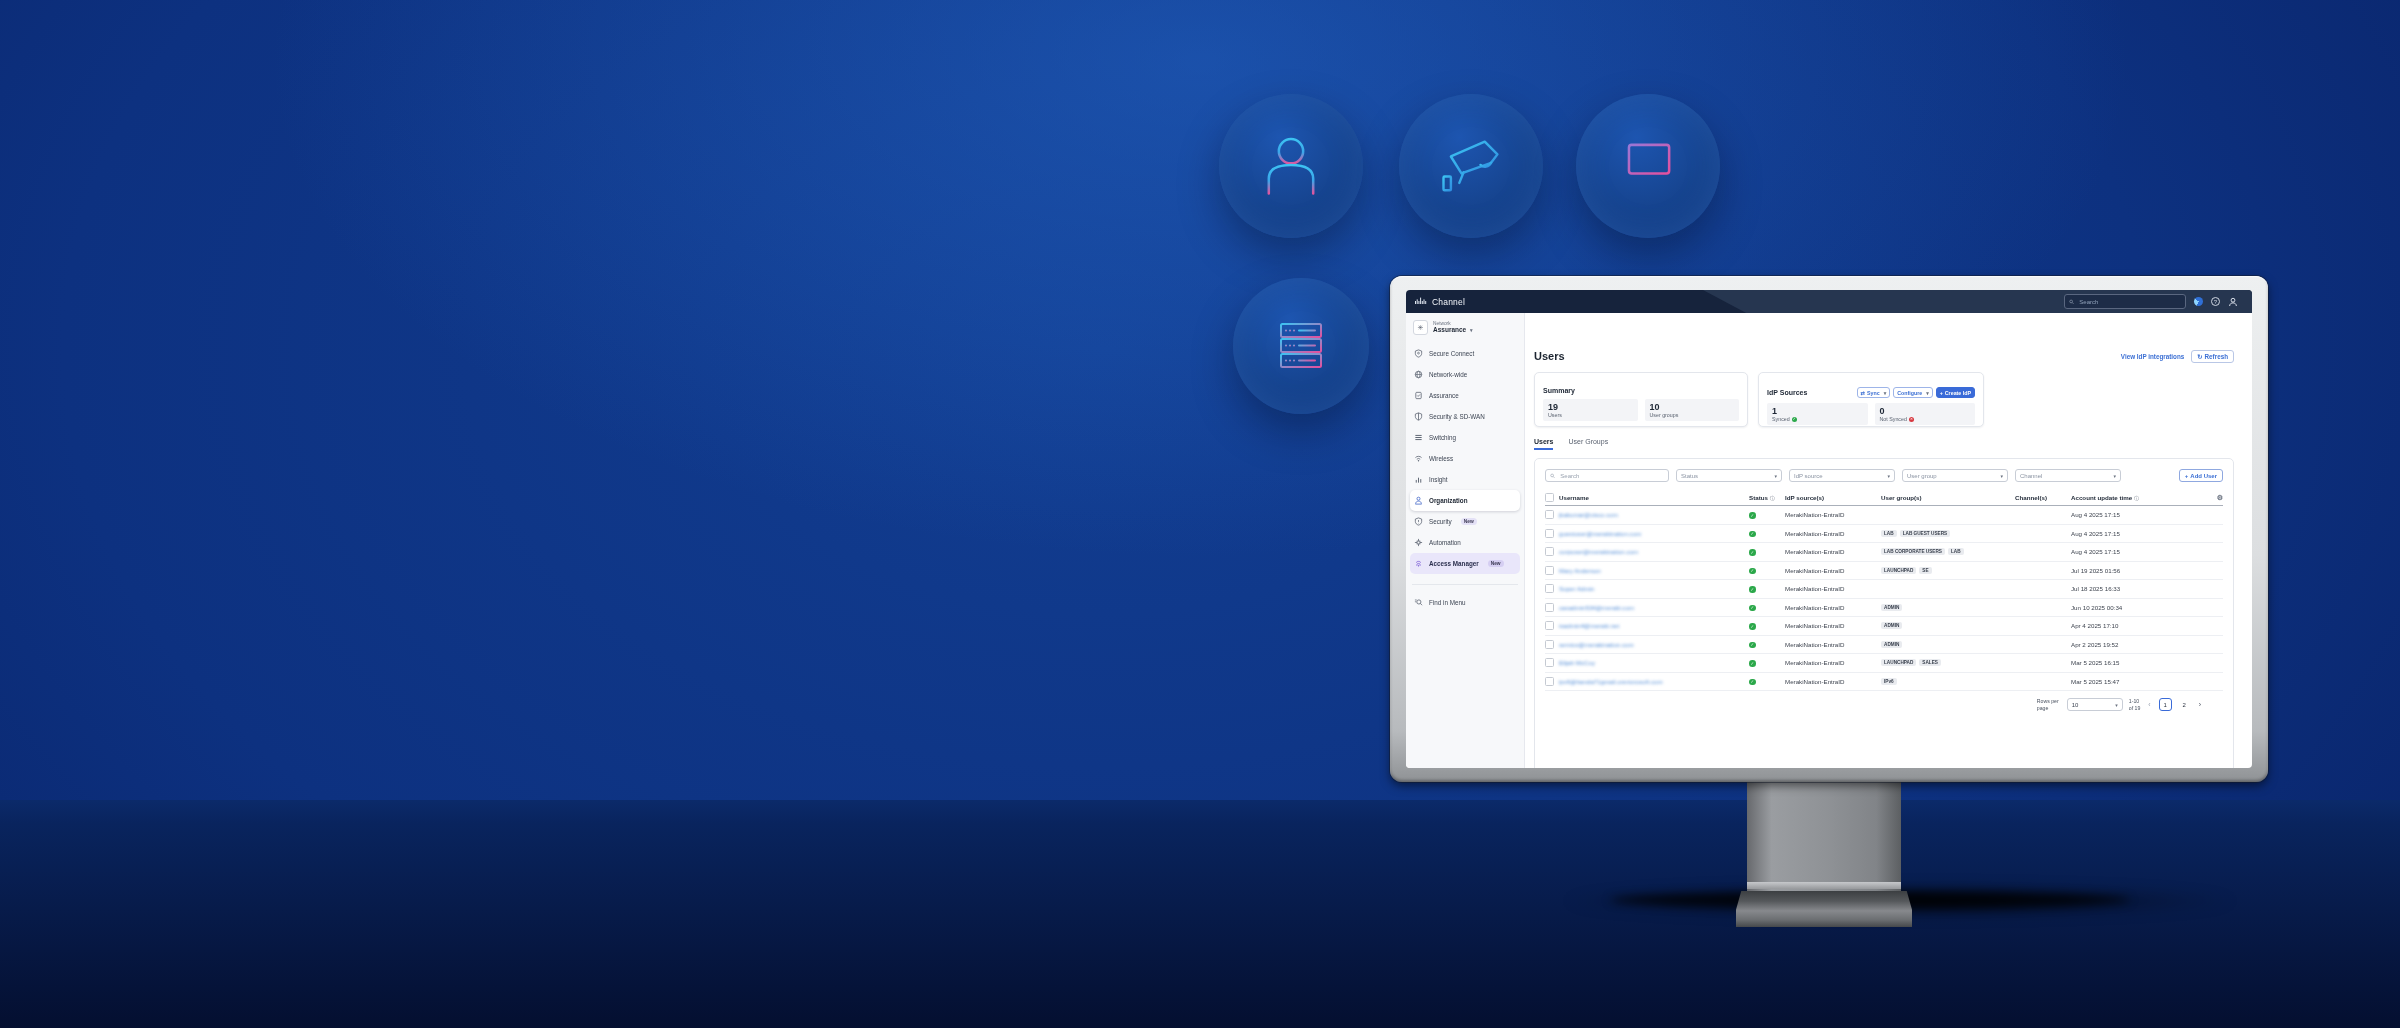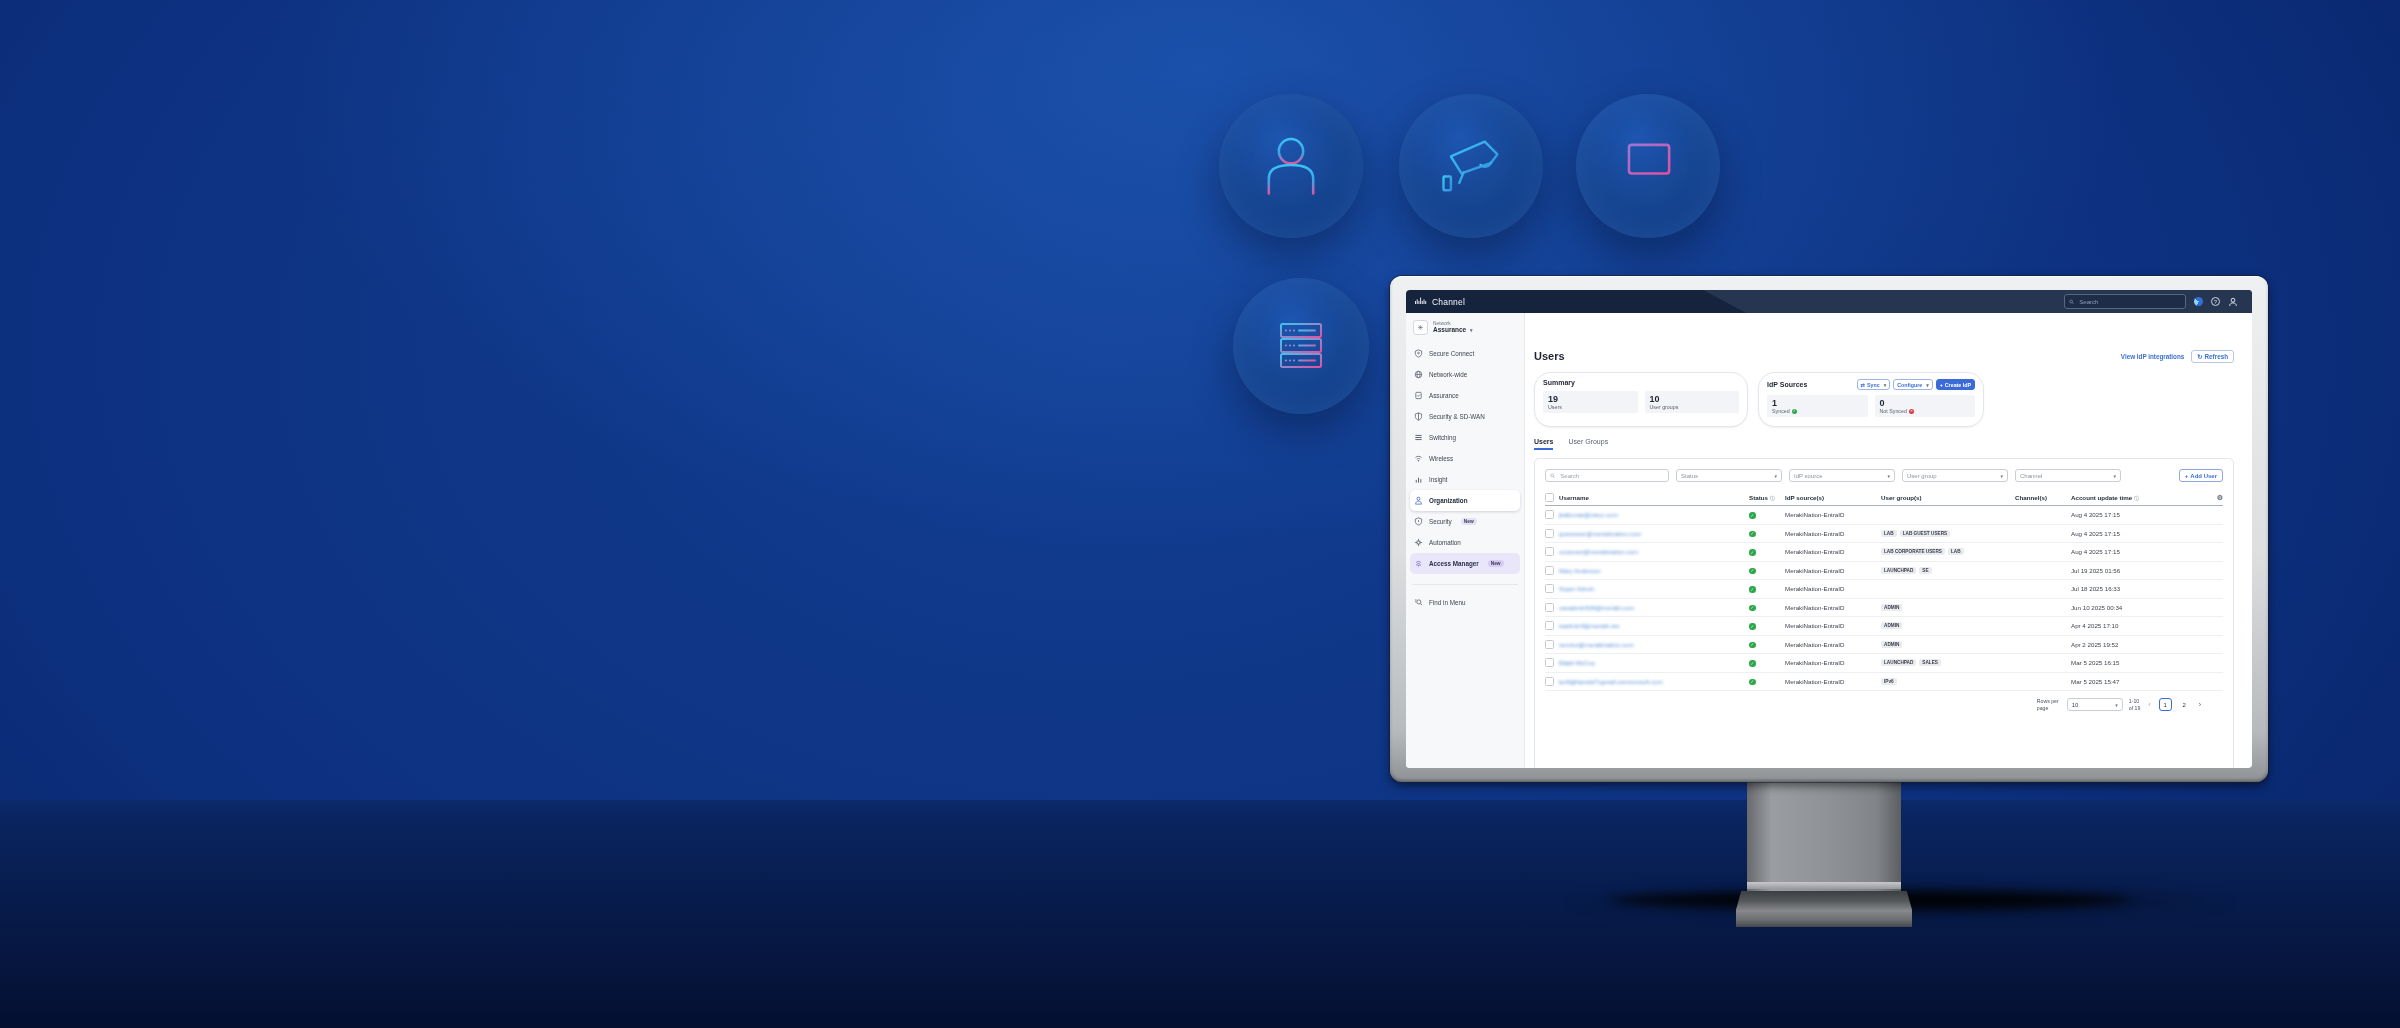--- a/index.html
+++ b/index.html
@@ -68,21 +68,21 @@
 
   
   .page-head{display:flex;align-items:flex-start;}
   .page-title{font-size:11px;font-weight:bold;color:#1c2430;}
   .head-actions{margin-left:auto;display:flex;align-items:center;gap:7px;}
   .link{color:#3b6fd4;font-size:6.3px;font-weight:bold;}
   .btn-refresh{display:flex;align-items:center;gap:2px;border:1px solid #b9c7e6;border-radius:3px;background:#fff;color:#3b6fd4;font-size:6.3px;font-weight:bold;padding:2px 5px;}
 
   
   .cards{display:flex;gap:10px;margin-top:9px;}
-  .card{background:#fff;border:1px solid #e3e6ec;border-radius:17px;box-shadow:0 1px 2px rgba(20,30,60,.07);box-sizing:border-box;padding:6px 8px;}
+  .card{background:#fff;border:1px solid #e3e6ec;border-radius:5px;box-shadow:0 1px 2px rgba(20,30,60,.07);box-sizing:border-box;padding:14px 8px;}
   .card-title{font-size:7px;font-weight:bold;color:#1d2634;}
   .stat-row{display:flex;gap:7px;margin-top:5px;}
   .stat{background:#f3f4f7;border-radius:2px;padding:3px 6px 3px 5px;box-sizing:border-box;flex:1;}
   .stat .v{font-size:9px;font-weight:bold;color:#1d2634;line-height:1.15;}
   .stat .l{font-size:5.3px;color:#5a6270;display:flex;align-items:center;gap:2px;}
   .dot{width:5px;height:5px;border-radius:50%;color:#fff;font-size:3.6px;display:inline-flex;align-items:center;justify-content:center;}
   .dot.ok{background:#2ba84a;}
   .dot.err{background:#d7373f;}
   .idp-head{display:flex;align-items:center;gap:4px;}
   .btn-o{display:flex;align-items:center;gap:2px;border:1px solid #9db4e8;border-radius:3px;background:#fff;color:#3b6fd4;font-size:5.3px;font-weight:bold;padding:1.5px 3px;}

